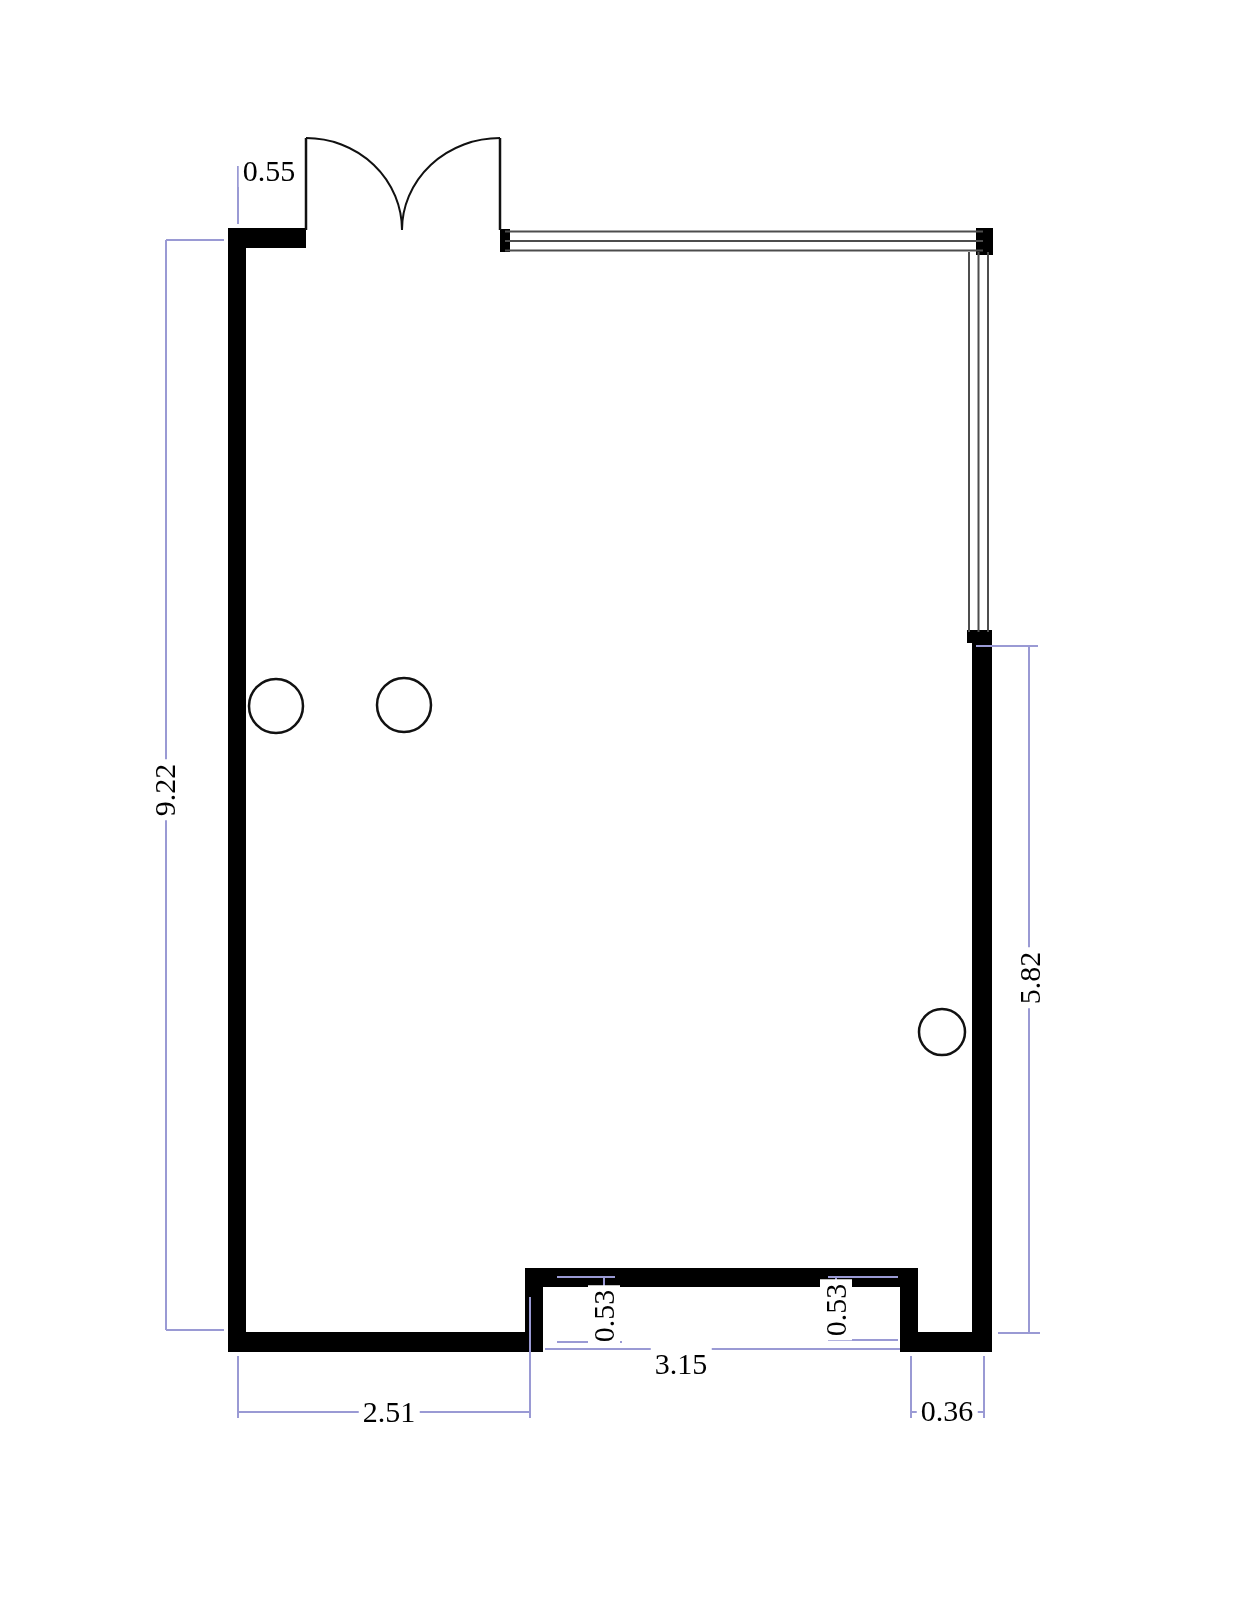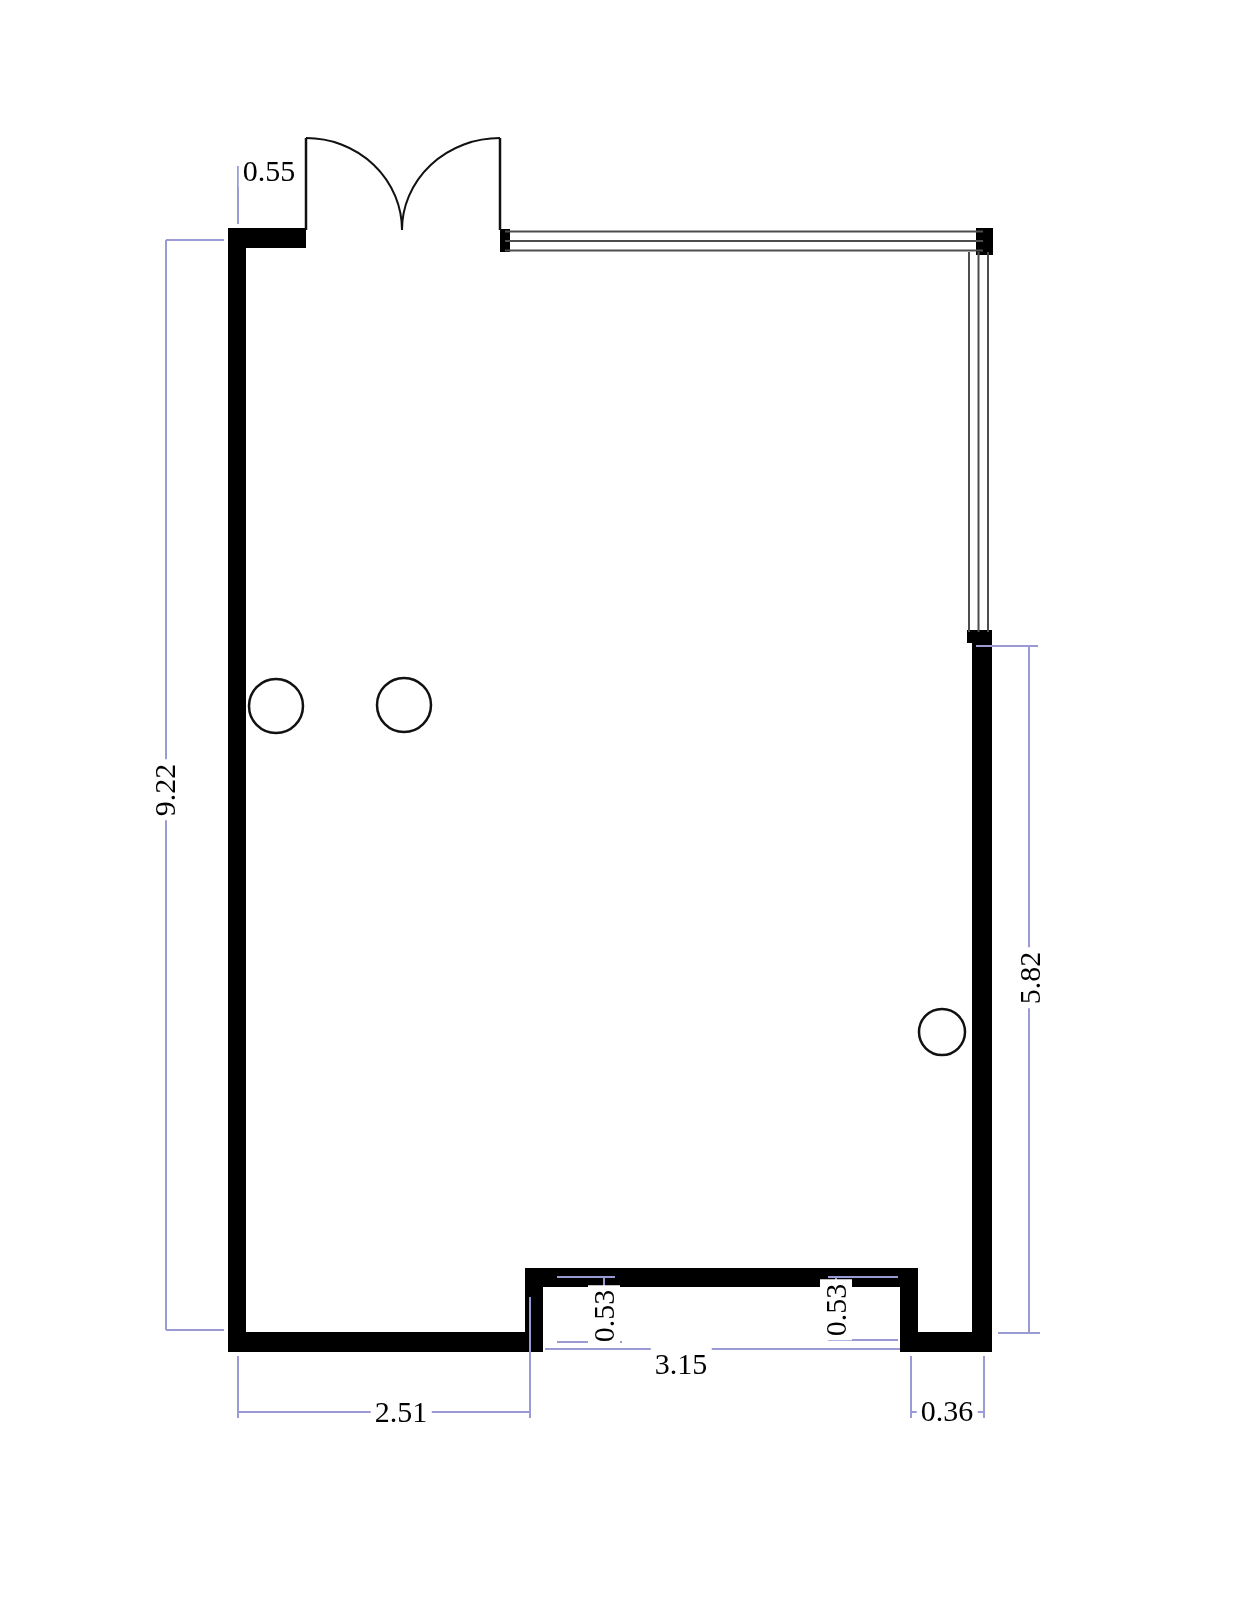--- a/index.html
+++ b/index.html
@@ -108,19 +108,19 @@
 
       <line class="dim" x1="836" y1="1277" x2="836" y2="1340"></line>
       <line class="dim" x1="828" y1="1277" x2="898" y2="1277"></line>
       <line class="dim" x1="828" y1="1340" x2="898" y2="1340"></line>
     </g>
   </svg>
 
   <div class="dim-label" style="left:269px; top:171px;">0.55</div>
   <div class="dim-label vert" style="left:165px; top:790px;">9.22</div>
   <div class="dim-label vert" style="left:1030px;top:978px;">5.82</div>
-  <div class="dim-label" style="left:389px; top:1412px;margin-left:12px;">2.51</div>
+  <div class="dim-label" style="left:389px; top:1412px;">2.51</div>
   <div class="dim-label" style="left:681px; top:1349px;margin-top:15px;">3.15</div>
   <div class="dim-label" style="left:947px; top:1411px;">0.36</div>
   <div class="dim-label vert" style="left:604px; top:1316px;">0.53</div>
   <div class="dim-label vert" style="left:836px; top:1310px;">0.53</div>
 
 </div>
 
 </body></html>

